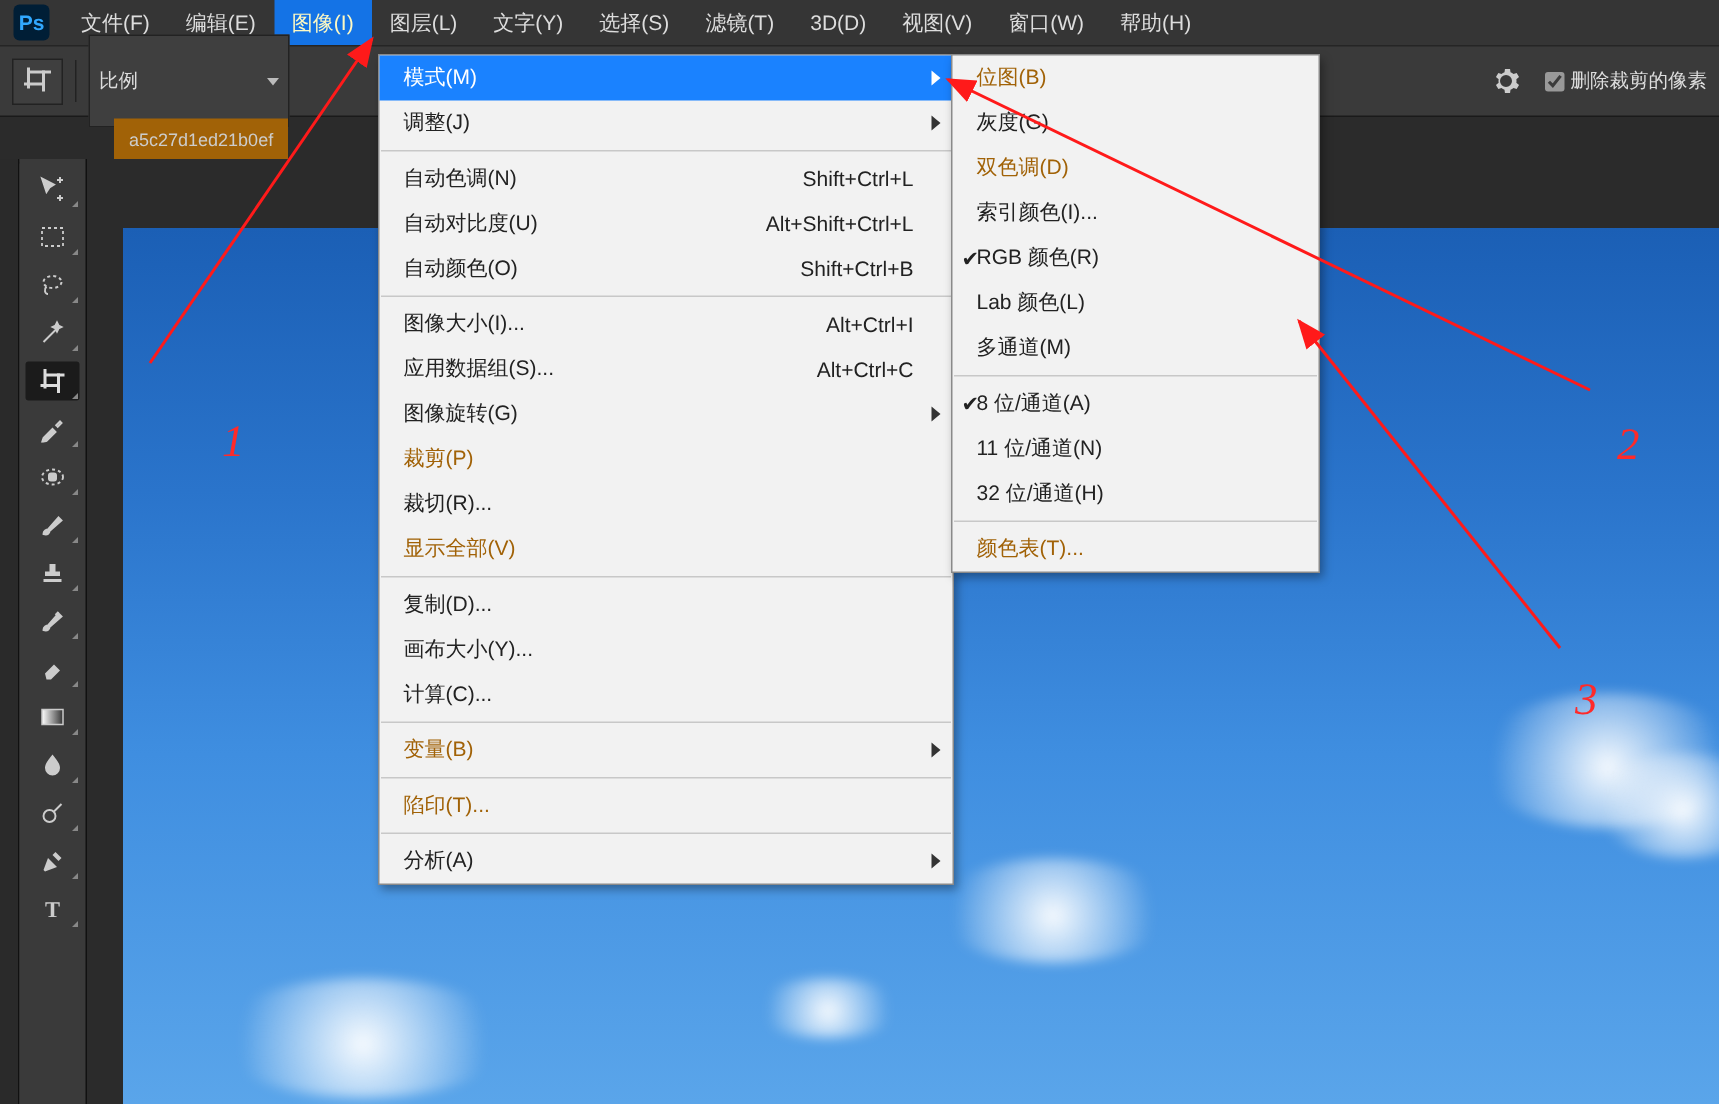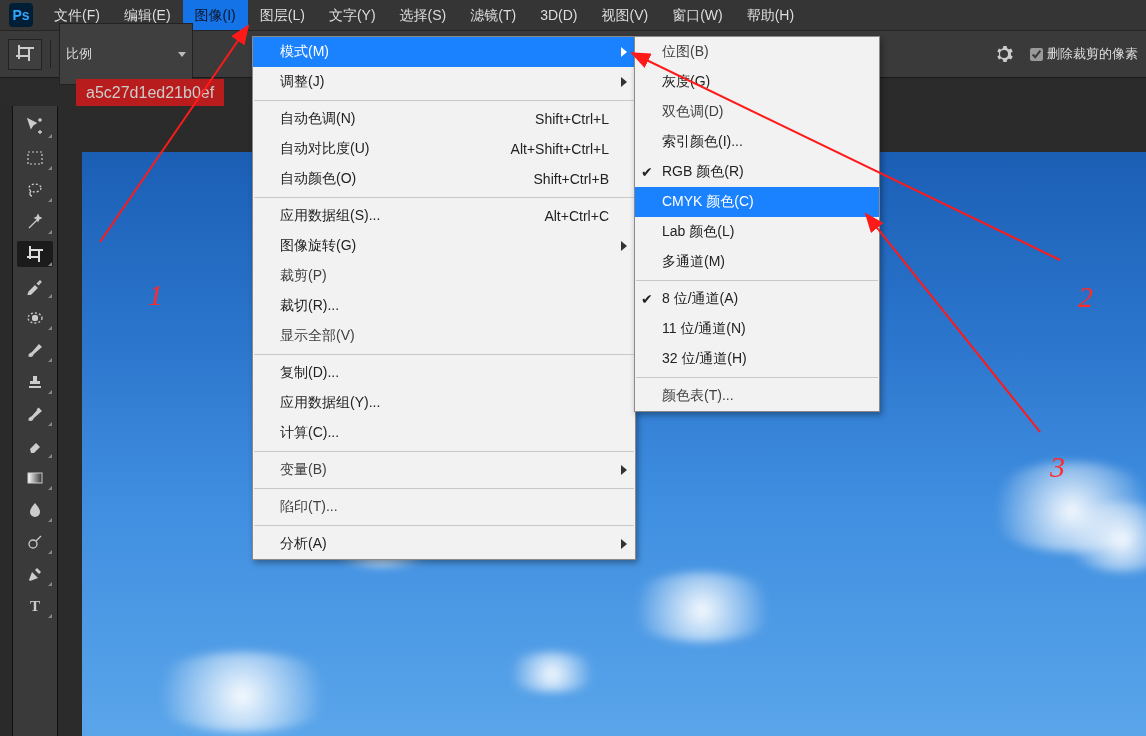--- a/index.html
+++ b/index.html
@@ -1,45 +1,45 @@
 <!DOCTYPE html>
 <html><head>
 <meta charset="utf-8">
 <style>
   html,body{margin:0;padding:0;width:1146px;height:736px;background:#535353;font-family:"Microsoft YaHei","Segoe UI",sans-serif;font-size:13px;color:#ddd;overflow:hidden;user-select:none}
   .menubar{height:30px;background:#353535;display:flex;padding:0 4px;font-size:14px}
   .ps-logo{width:34px;height:30px;display:flex;align-items:center;justify-content:center;margin-right:4px}
   .menubar .mi{padding:0 12px;height:30px;line-height:30px;cursor:default}
-  .menubar .mi.active{background:#1473e6;color:#0f172a}
+  .menubar .mi.active{background:#1473e6;color:#fef9c3}
   .optbar{height:46px;background:#3a3a3a;border-top:1px solid #252525;border-bottom:1px solid #1a1a1a;display:flex;align-items:center;padding:0 8px}
   .opt-sep{width:1px;height:28px;background:#222;margin:0 8px}
   .opt-crop{padding:4px 6px;border:1px solid #222;background:#3f3f3f}
   .opt-select{min-width:120px;height:24px;background:#3f3f3f;border:1px solid #222;padding:18px 6px;display:flex;align-items:center;justify-content:space-between}
   .gear-icon{width:24px;height:24px;display:flex;align-items:center;justify-content:center;margin-left:8px}
   .chk{display:flex;margin-left:10px}
   .chk input{margin-right:4px;accent-color:#999}
   .tabbar{height:30px;background:#2b2b2b;border-bottom:1px solid #111;padding-left:76px;display:flex;align-items:center}
-  .doc-tab{height:28px;padding:0 10px;background:#b91c1c;line-height:28px;font-size:16px;color:#ccc}
+  .doc-tab{height:28px;padding:0 10px;background:#a16207;line-height:28px;font-size:12px;color:#ccc}
   .workspace{position:absolute;left:0;top:106px;right:0;bottom:0;display:flex}
 
   .toolcol{width:12px;background:#2a2a2a;border-right:1px solid #111}
   .toolbar{width:44px;background:#3a3a3a;border-right:1px solid #111;display:flex;flex-direction:column;align-items:center;padding-top:4px}
   .tool{width:36px;height:26px;display:flex;align-items:center;justify-content:center;margin:3px 0;border-radius:2px;color:#ccc;position:relative}
   .tool.active{background:#1b1b1b}
   .tool .tri{position:absolute;right:1px;bottom:1px;width:0;height:0;border-right:4px solid #888;border-top:4px solid transparent}
   .canvas-area{flex:1;position:relative;background:#2b2b2b;overflow:hidden}
   .canvas{position:absolute;left:24px;top:46px;right:0;bottom:0;
     background:linear-gradient(to bottom,#1b5fb5 0%,#2a74cb 30%,#3f8ee0 60%,#5aa5ea 100%)}
   .cloud{position:absolute;background:radial-gradient(circle at 50% 55%,rgba(255,255,255,.95),rgba(255,255,255,.2) 60%,transparent 75%);filter:blur(4px);border-radius:50%}
 
   
   .menu{position:absolute;background:#f2f2f2;border:1px solid #8a8a8a;box-shadow:2px 3px 6px rgba(0,0,0,.35);color:#222;font-size:14px;z-index:50}
-  .menu .row{height:30px;display:flex;align-items:center;padding:0 26px 0 27px;position:relative;white-space:nowrap}
+  .menu .row{height:30px;display:flex;align-items:center;padding:0 26px 0 16px;position:relative;white-space:nowrap}
   .menu .row.highlight{background:#1a82ff;color:#fff}
-  .menu .row.disabled{color:#404040}
+  .menu .row.disabled{color:#a16207}
   .menu .row .shortcut{margin-left:auto;padding-left:40px;color:inherit}
   .menu .row .arrow{position:absolute;right:8px;width:0;height:0;border-left:6px solid #333;border-top:5px solid transparent;border-bottom:5px solid transparent}
   .menu .row.highlight .arrow{border-left-color:#fff}
   .menu .sep{height:1px;background:#c8c8c8;margin:3px 1px}
   .menu .check{position:absolute;left:6px}
 
   .anno-num{position:absolute;color:#ff2a2a;font-family:"Times New Roman",serif;font-size:30px;font-style:italic;z-index:100;pointer-events:none}
   svg.arrow-overlay{position:absolute;left:0;top:0;width:1146px;height:736px;pointer-events:none;z-index:90}
 </style>
 </head>
@@ -247,20 +247,24 @@
     <div class="row">
       <span>自动对比度(U)</span>
       <span class="shortcut">Alt+Shift+Ctrl+L</span>
     </div>
     <div class="row">
       <span>自动颜色(O)</span>
       <span class="shortcut">Shift+Ctrl+B</span>
     </div>
     <div class="sep"></div>
     <div class="row">
+      <span>图像大小(I)...</span>
+      <span class="shortcut">Alt+Ctrl+I</span>
+    </div>
+    <div class="row">
       <span>应用数据组(S)...</span>
       <span class="shortcut">Alt+Ctrl+C</span>
     </div>
     <div class="row">
       <span>图像旋转(G)</span>
       <span class="arrow"></span>
     </div>
     <div class="row disabled">
       <span>裁剪(P)</span>
     </div>
@@ -268,21 +272,21 @@
       <span>裁切(R)...</span>
     </div>
     <div class="row disabled">
       <span>显示全部(V)</span>
     </div>
     <div class="sep"></div>
     <div class="row">
       <span>复制(D)...</span>
     </div>
     <div class="row">
-      <span>应用数据组(Y)...</span>
+      <span>画布大小(Y)...</span>
     </div>
     <div class="row">
       <span>计算(C)...</span>
     </div>
     <div class="sep"></div>
     <div class="row disabled">
       <span>变量(B)</span>
       <span class="arrow"></span>
     </div>
     <div class="sep"></div>
@@ -305,23 +309,20 @@
     </div>
     <div class="row disabled">
       <span>双色调(D)</span>
     </div>
     <div class="row">
       <span>索引颜色(I)...</span>
     </div>
     <div class="row">
       <span class="check">✔</span>
       <span>RGB 颜色(R)</span>
-    </div>
-    <div class="row highlight">
-      <span>CMYK 颜色(C)</span>
     </div>
     <div class="row">
       <span>Lab 颜色(L)</span>
     </div>
     <div class="row">
       <span>多通道(M)</span>
     </div>
     <div class="sep"></div>
     <div class="row">
       <span class="check">✔</span>

